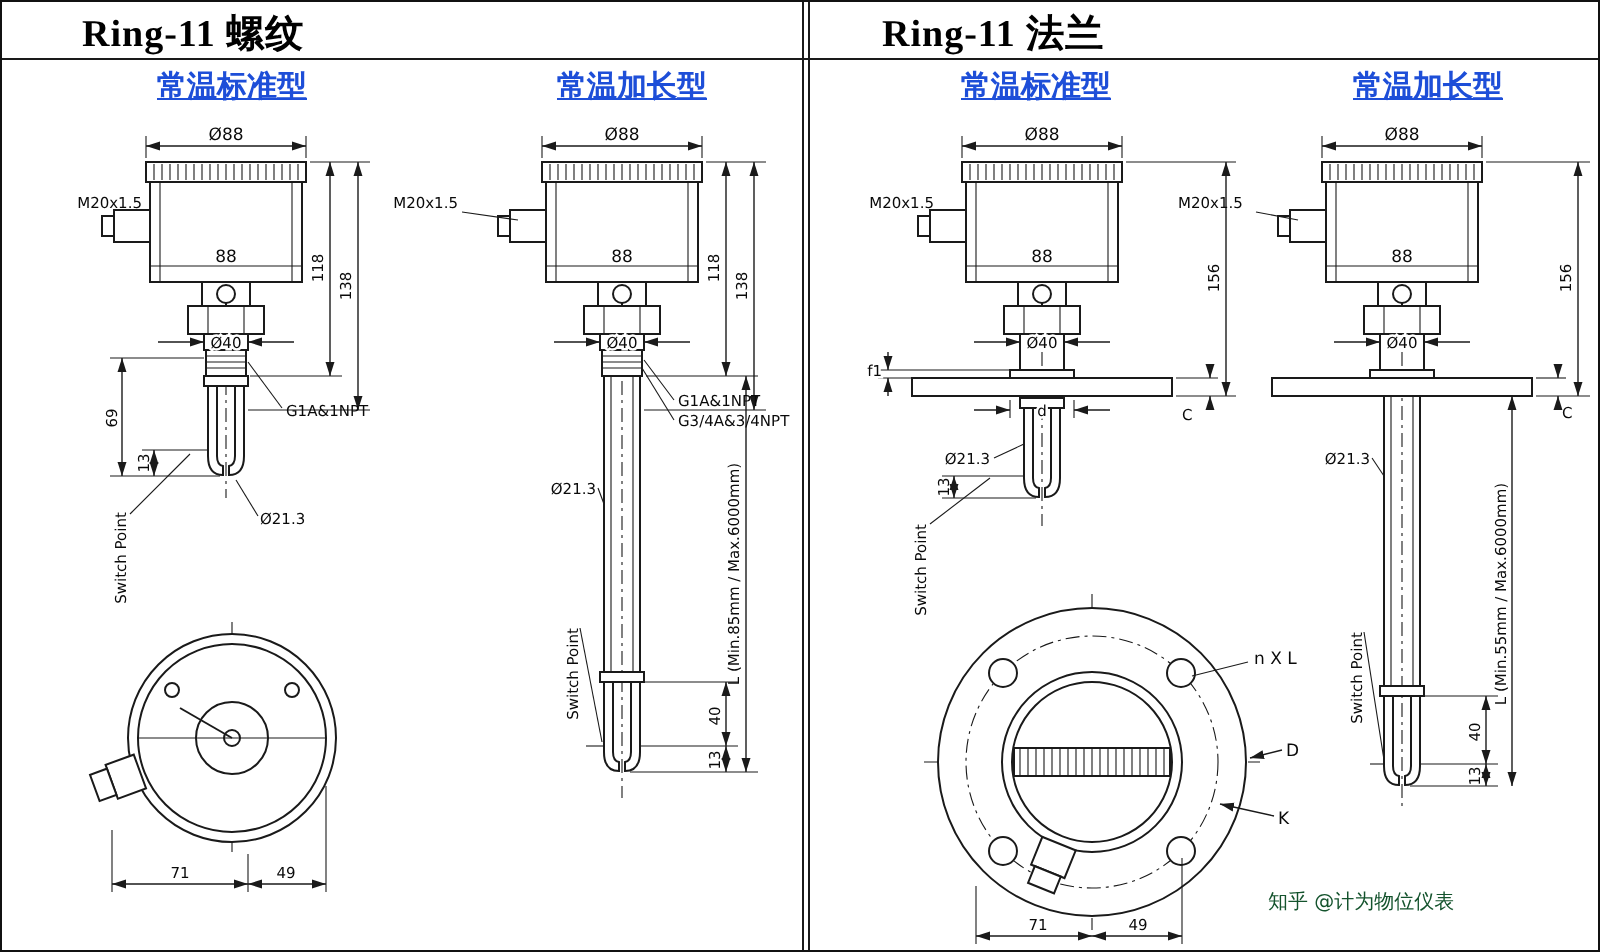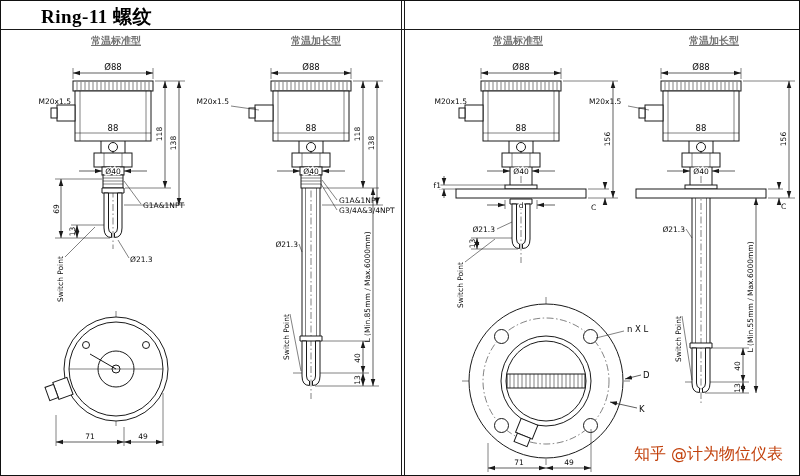--- a/index.html
+++ b/index.html
@@ -1,21 +1,21 @@
 <!DOCTYPE html>
 <html><head>
 <meta charset="utf-8">
 <style>
   html,body{margin:0;padding:0}
   body{width:800px;height:476px;position:relative;background:#fff;font-family:"DejaVu Sans",sans-serif}
   .page{position:absolute;inset:0;border:1px solid #111;background:#fff;overflow:hidden}
   .abs{position:absolute}
   .title{font-family:"Liberation Serif",serif;font-weight:700;font-size:19px;color:#000;text-align:left;letter-spacing:.5px}
-  .sub{font-weight:700;font-size:10px;color:#737373;text-align:center;text-decoration:underline}
-  .wm{font-size:16px;color:#c2410c;white-space:nowrap}
+  .sub{font-weight:700;font-size:15px;color:#1d4ed8;text-align:center;text-decoration:underline}
+  .wm{font-size:10px;color:#14532d;white-space:nowrap}
   svg.canvas{position:absolute;left:0;top:0}
   .ln{stroke:#1a1a1a;stroke-width:1;fill:none}
   .lnf{stroke:#1a1a1a;stroke-width:1;fill:#fff}
   .thin{stroke:#1a1a1a;stroke-width:.55;fill:none}
   .dash{stroke:#1a1a1a;stroke-width:.55;fill:none;stroke-dasharray:7 2.5 1.5 2.5}
   .dim{stroke:#1a1a1a;stroke-width:.7;fill:none;marker-start:url(#ar);marker-end:url(#ar)}
   .dime{stroke:#1a1a1a;stroke-width:.7;fill:none;marker-end:url(#ar)}
   text{fill:#0a0a0a}
   .t8{font-size:8.5px}
   .t7{font-size:7.5px}
@@ -334,18 +334,19 @@
       </g>
       <text x="81" y="-49" class="t8">n X L</text>
       <text x="97" y="-3" class="t8">D</text>
       <text x="93" y="31" class="t8">K</text>
       <text x="-27" y="84" text-anchor="middle" class="t7">71</text>
       <text x="23" y="84" text-anchor="middle" class="t7">49</text>
     </g>
   </svg>
 
   <div class="abs title" style="left:40px;top:3px;width:320px">Ring-11 螺纹</div>
+  <div class="abs title" style="left:440px;top:3px;width:320px">Ring-11 法兰</div>
   <div class="abs sub" style="left:45px;top:33px;width:140px">常温标准型</div>
   <div class="abs sub" style="left:245px;top:33px;width:140px">常温加长型</div>
   <div class="abs sub" style="left:447px;top:33px;width:140px">常温标准型</div>
   <div class="abs sub" style="left:643px;top:33px;width:140px">常温加长型</div>
   <div class="abs wm" style="left:633px;top:443px">知乎 @计为物位仪表</div>
 </div>
 
 </body></html>

